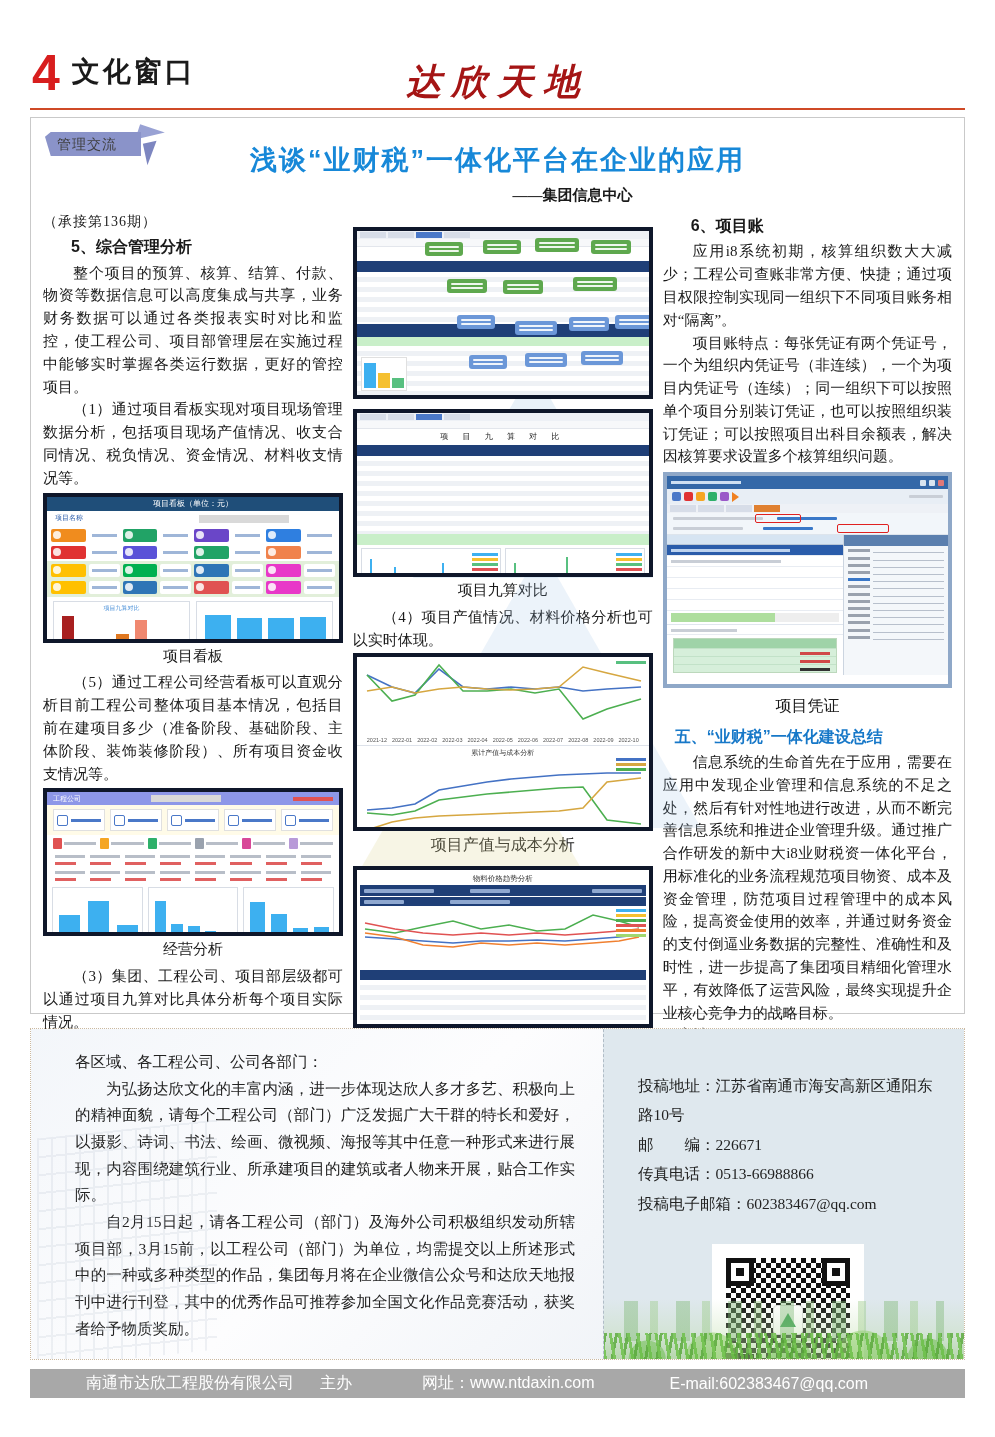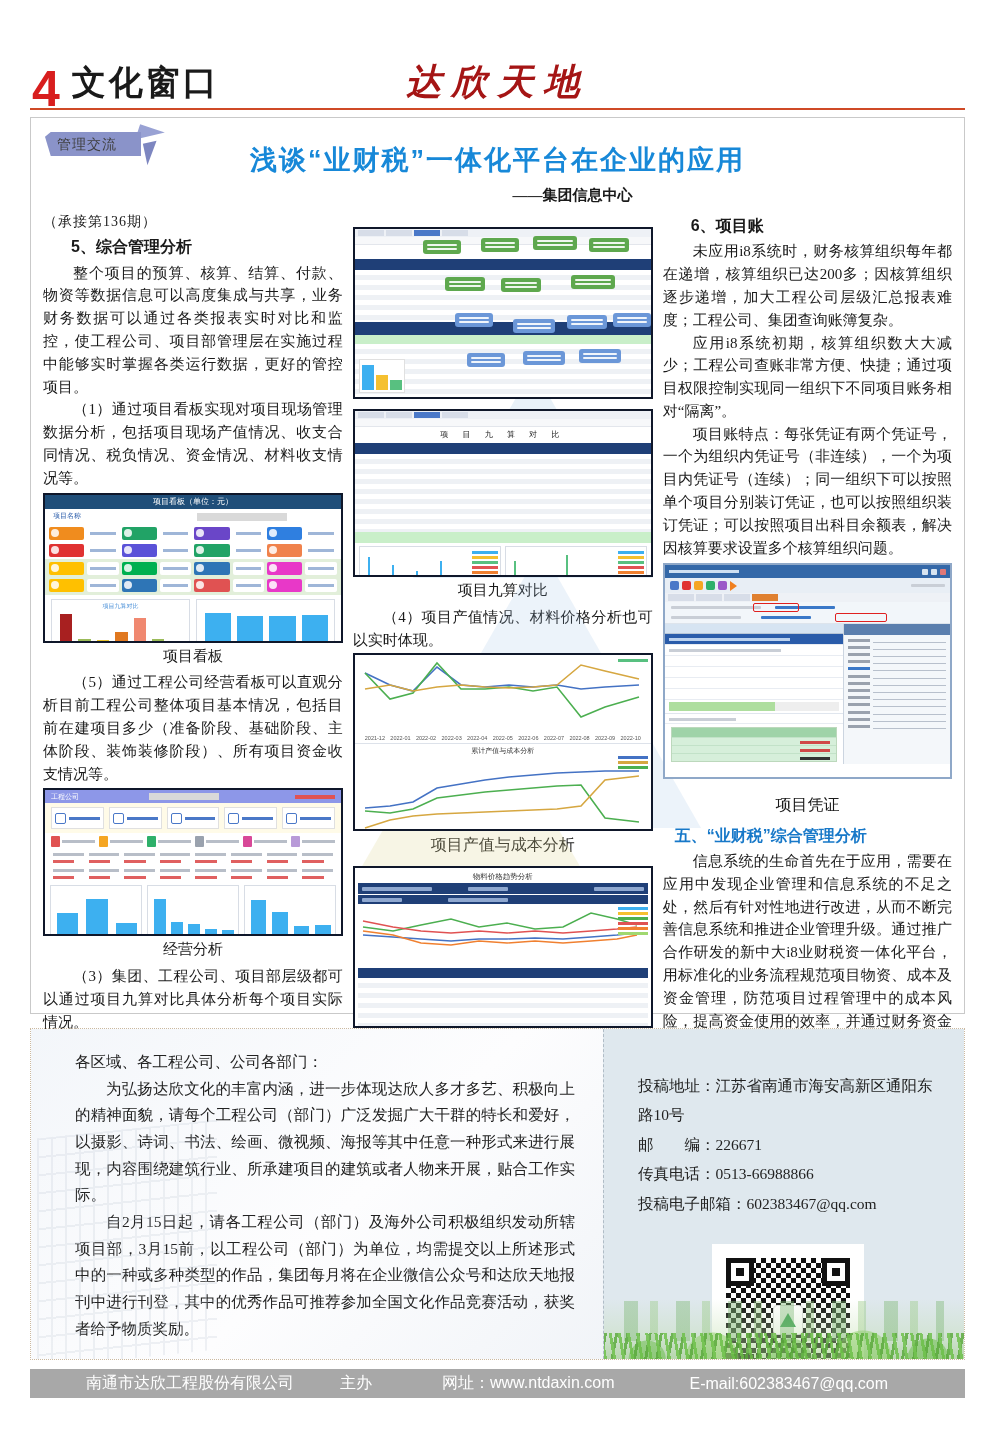--- a/index.html
+++ b/index.html
@@ -4,21 +4,21 @@
 <style>
   * { margin:0; padding:0; box-sizing:border-box; }
   html,body { background:#fff; }
   body { width:995px; height:1437px; position:relative; font-family:"Liberation Serif","DejaVu Serif",serif; color:#1a1a1a; overflow:hidden; }
   .page { position:absolute; left:30px; top:0; width:935px; }
 
   
   .hdr { position:relative; height:52px; margin-top:52px; }
   .hdr-left { position:absolute; left:2px; top:0; display:flex; align-items:flex-end; gap:12px; }
   .pageno { color:#d81e1e; font-size:50px; font-weight:bold; line-height:.85; font-family:"Liberation Sans","DejaVu Sans",sans-serif; }
-  .section-name { font-size:34px; font-weight:bold; letter-spacing:3px; padding-bottom:4px;margin-top:8px; }
+  .section-name { font-size:28px; font-weight:bold; letter-spacing:3px; padding-bottom:4px; }
   .masthead { position:absolute; left:50%; transform:translateX(-50%); top:6px; color:#a51515; font-size:36px; font-weight:bold; font-style:italic; letter-spacing:10px; font-family:"Liberation Serif",serif; }
   .issue-box { position:absolute; right:0; top:8px; background:#9a9a9a; color:#fff; font-family:"Liberation Sans","DejaVu Sans",sans-serif; font-size:15px; padding:5px 12px; letter-spacing:1px; }
   .red-rule { height:2px; background:#cf4a26; margin-top:4px; }
 
   
   .article { position:relative; border:1px solid #c9c9c9; margin-top:7px; padding:10px 12px 12px; height:897px; background:#fff; }
   .badge { position:absolute; left:14px; top:10px; width:120px; height:30px; }
   .badge .rib { position:absolute; left:0; top:4px; width:96px; height:24px; background:#8a93c9; clip-path:polygon(0 20%,6% 0,100% 0,100% 100%,6% 100%); }
   .badge .rib span { color:#404040; font-family:Liberation Sans, sans-serif; font-size:14px; line-height:24px; padding-left:12px; letter-spacing:1px; }
   .badge .arr { position:absolute; left:92px; top:0; width:0; height:0; border-top:16px solid #99a2d4; border-right:26px solid transparent; transform:rotate(18deg); }
@@ -30,21 +30,21 @@
   .col { font-size:15px; line-height:1.52; text-align:justify; }
   .col.left { width:312px; }
   .col.mid { width:300px; }
   .col.right { width:301px; }
   .cont-note { font-size:14px; letter-spacing:1px; }
   .h-sec { font-family:"Liberation Sans","DejaVu Sans",sans-serif; font-weight:bold; font-size:16px; margin:3px 0 2px 28px; }
   .h-blue { font-family:"Liberation Sans","DejaVu Sans",sans-serif; font-weight:bold; font-size:16px; color:#1778c8; margin:6px 0 2px 12px; }
   p.body { text-indent:2em; }
   .fig-cap { text-align:center; font-size:15px; margin:2px 0 4px; }
 
-  .shot { position:relative; border:2px solid #0f172a; background:#fff; overflow:hidden; }
+  .shot { position:relative; border:4px solid #0f172a; background:#fff; overflow:hidden; }
 
   
   .rows-tex { background:repeating-linear-gradient(#fff 0 5px, #eef1f5 5px 10px); }
   .gline { background:#c9ced6; height:3px; border-radius:1px; }
 
   
   .kb-head { height:14px; background:#1f4e79; color:#fff; font-size:8px; text-align:center; font-family:"Liberation Sans",sans-serif; line-height:14px; }
   .kb-filter { height:16px; display:flex; align-items:center; gap:6px; padding:0 8px; }
   .kb-filter .lab { font-size:7px; color:#2a5caa; font-family:"Liberation Sans",sans-serif; }
   .kb-filter .inp { width:90px; height:8px; background:#d9d9d9; margin-left:110px; }
@@ -789,21 +789,20 @@
             </svg>
           </div>
           <div class="mt-table-head"></div>
           <div class="mt-rows rows-tex" style="height:52px;"></div>
         </div>
         <div class="fig-cap" style="font-size:16px;margin-top:6px;">物料价格趋势分析</div>
       </div>
 
       <div class="col right">
         <div class="h-sec">6、项目账</div>
-        <p class="body">未应用i8系统时，财务核算组织每年都在递增，核算组织已达200多；因核算组织逐步递增，加大工程公司层级汇总报表难度；工程公司、集团查询账簿复杂。</p>
         <p class="body">应用i8系统初期，核算组织数大大减少；工程公司查账非常方便、快捷；通过项目权限控制实现同一组织下不同项目账务相对“隔离”。</p>
         <p class="body">项目账特点：每张凭证有两个凭证号，一个为组织内凭证号（非连续），一个为项目内凭证号（连续）；同一组织下可以按照单个项目分别装订凭证，也可以按照组织装订凭证；可以按照项目出科目余额表，解决因核算要求设置多个核算组织问题。</p>
 
         <div class="shot" style="height:216px;margin-top:4px;border-color:#8fa8c8;">
           <div class="vc-titlebar">
               <span class="tl"></span>
               <span class="sp"></span>
               <span class="dot"></span>
               <span class="dot"></span>
               <span class="dot" style="background:#e07878"></span>
@@ -914,23 +913,23 @@
                   <span class="fl"></span>
                   <span class="fv"></span>
                 </div>
               <div class="vc-field">
                   <span class="fl"></span>
                   <span class="fv"></span>
                 </div>
             </div>
           </div>
         </div>
-        <div class="fig-cap" style="font-size:16px;margin-top:14px;">项目凭证</div>
-
-        <div class="h-blue">五、“业财税”综合管理分析</div>
+        <div class="fig-cap" style="font-size:16px;margin-top:6px;">项目凭证</div>
+
+        <div class="h-blue">五、“业财税”一体化建设总结</div>
         <p class="body">信息系统的生命首先在于应用，需要在应用中发现企业管理和信息系统的不足之处，然后有针对性地进行改进，从而不断完善信息系统和推进企业管理升级。通过推广合作研发的新中大i8业财税资一体化平台，用标准化的业务流程规范项目物资、成本及资金管理，防范项目过程管理中的成本风险，提高资金使用的效率，并通过财务资金的支付倒逼业务数据的完整性、准确性和及时性，进一步提高了集团项目精细化管理水平，有效降低了运营风险，最终实现提升企业核心竞争力的战略目标。</p>
         <p>（完结）</p>
       </div>
     </div>
   </div>
 
   <div class="notice">
     <div class="notice-left">
       <div class="sketch"></div>
       <div class="cfp-body">
@@ -962,17 +961,17 @@
 
       <div class="greens">
         <div class="city"></div>
         <div class="blades"></div>
       </div>
     </div>
   </div>
 
   <div class="footer">
     <span style="margin-left:56px;">南通市达欣工程股份有限公司</span>
-    <span style="margin-left:46px;">主办</span>
+    <span style="margin-left:26px;">主办</span>
     <span style="margin-left:70px;">网址：www.ntdaxin.com</span>
     <span style="margin-left:75px;">E-mail:602383467@qq.com</span>
   </div>
 </div>
 
 </body></html>

